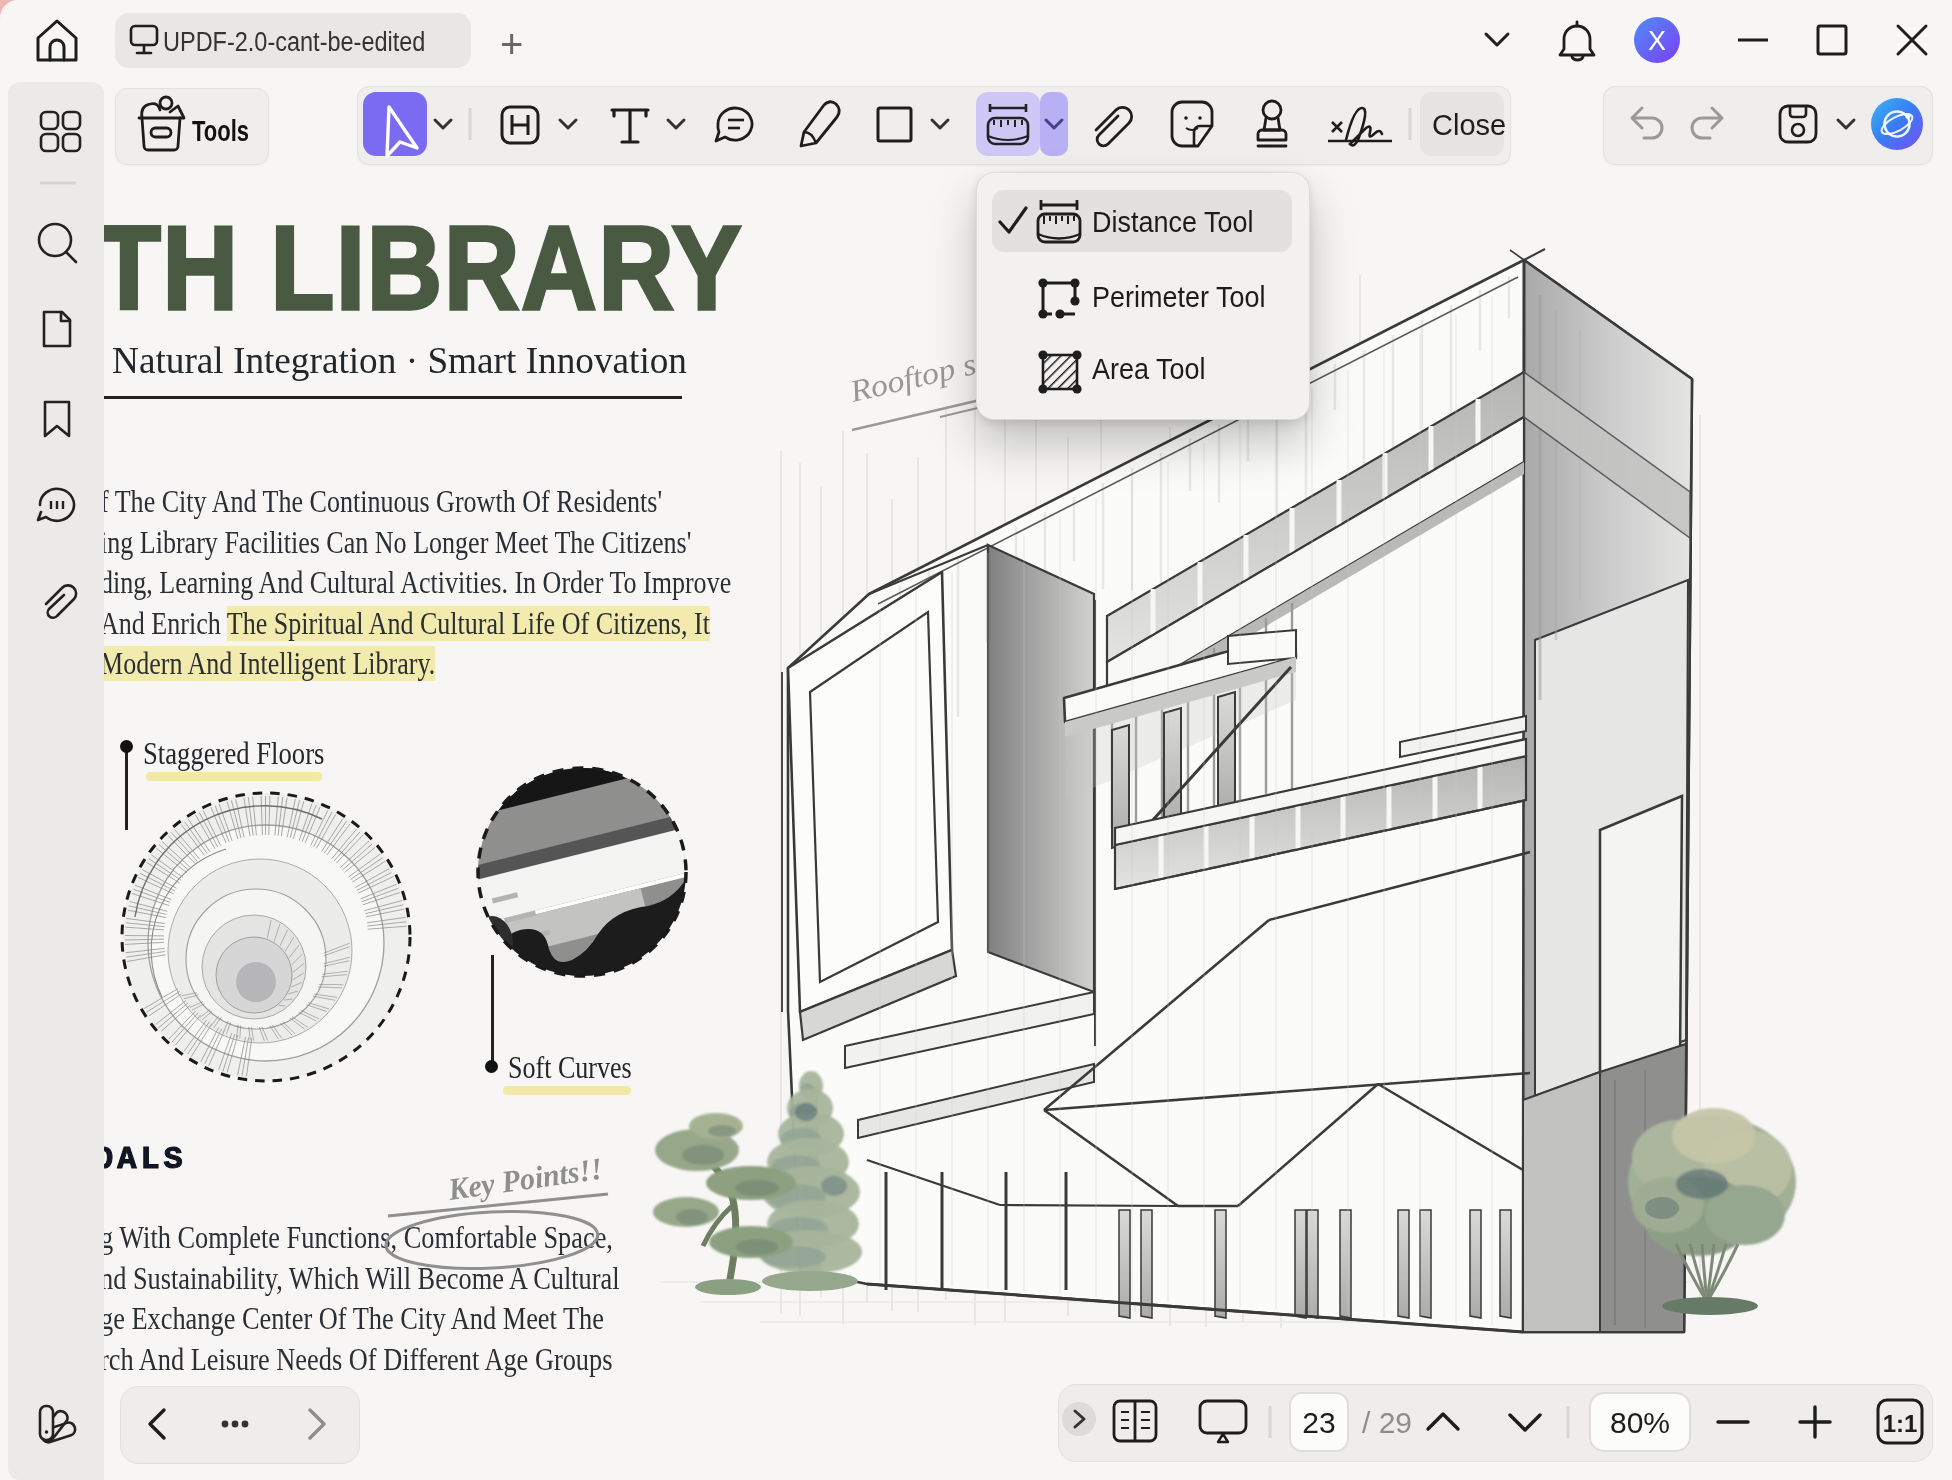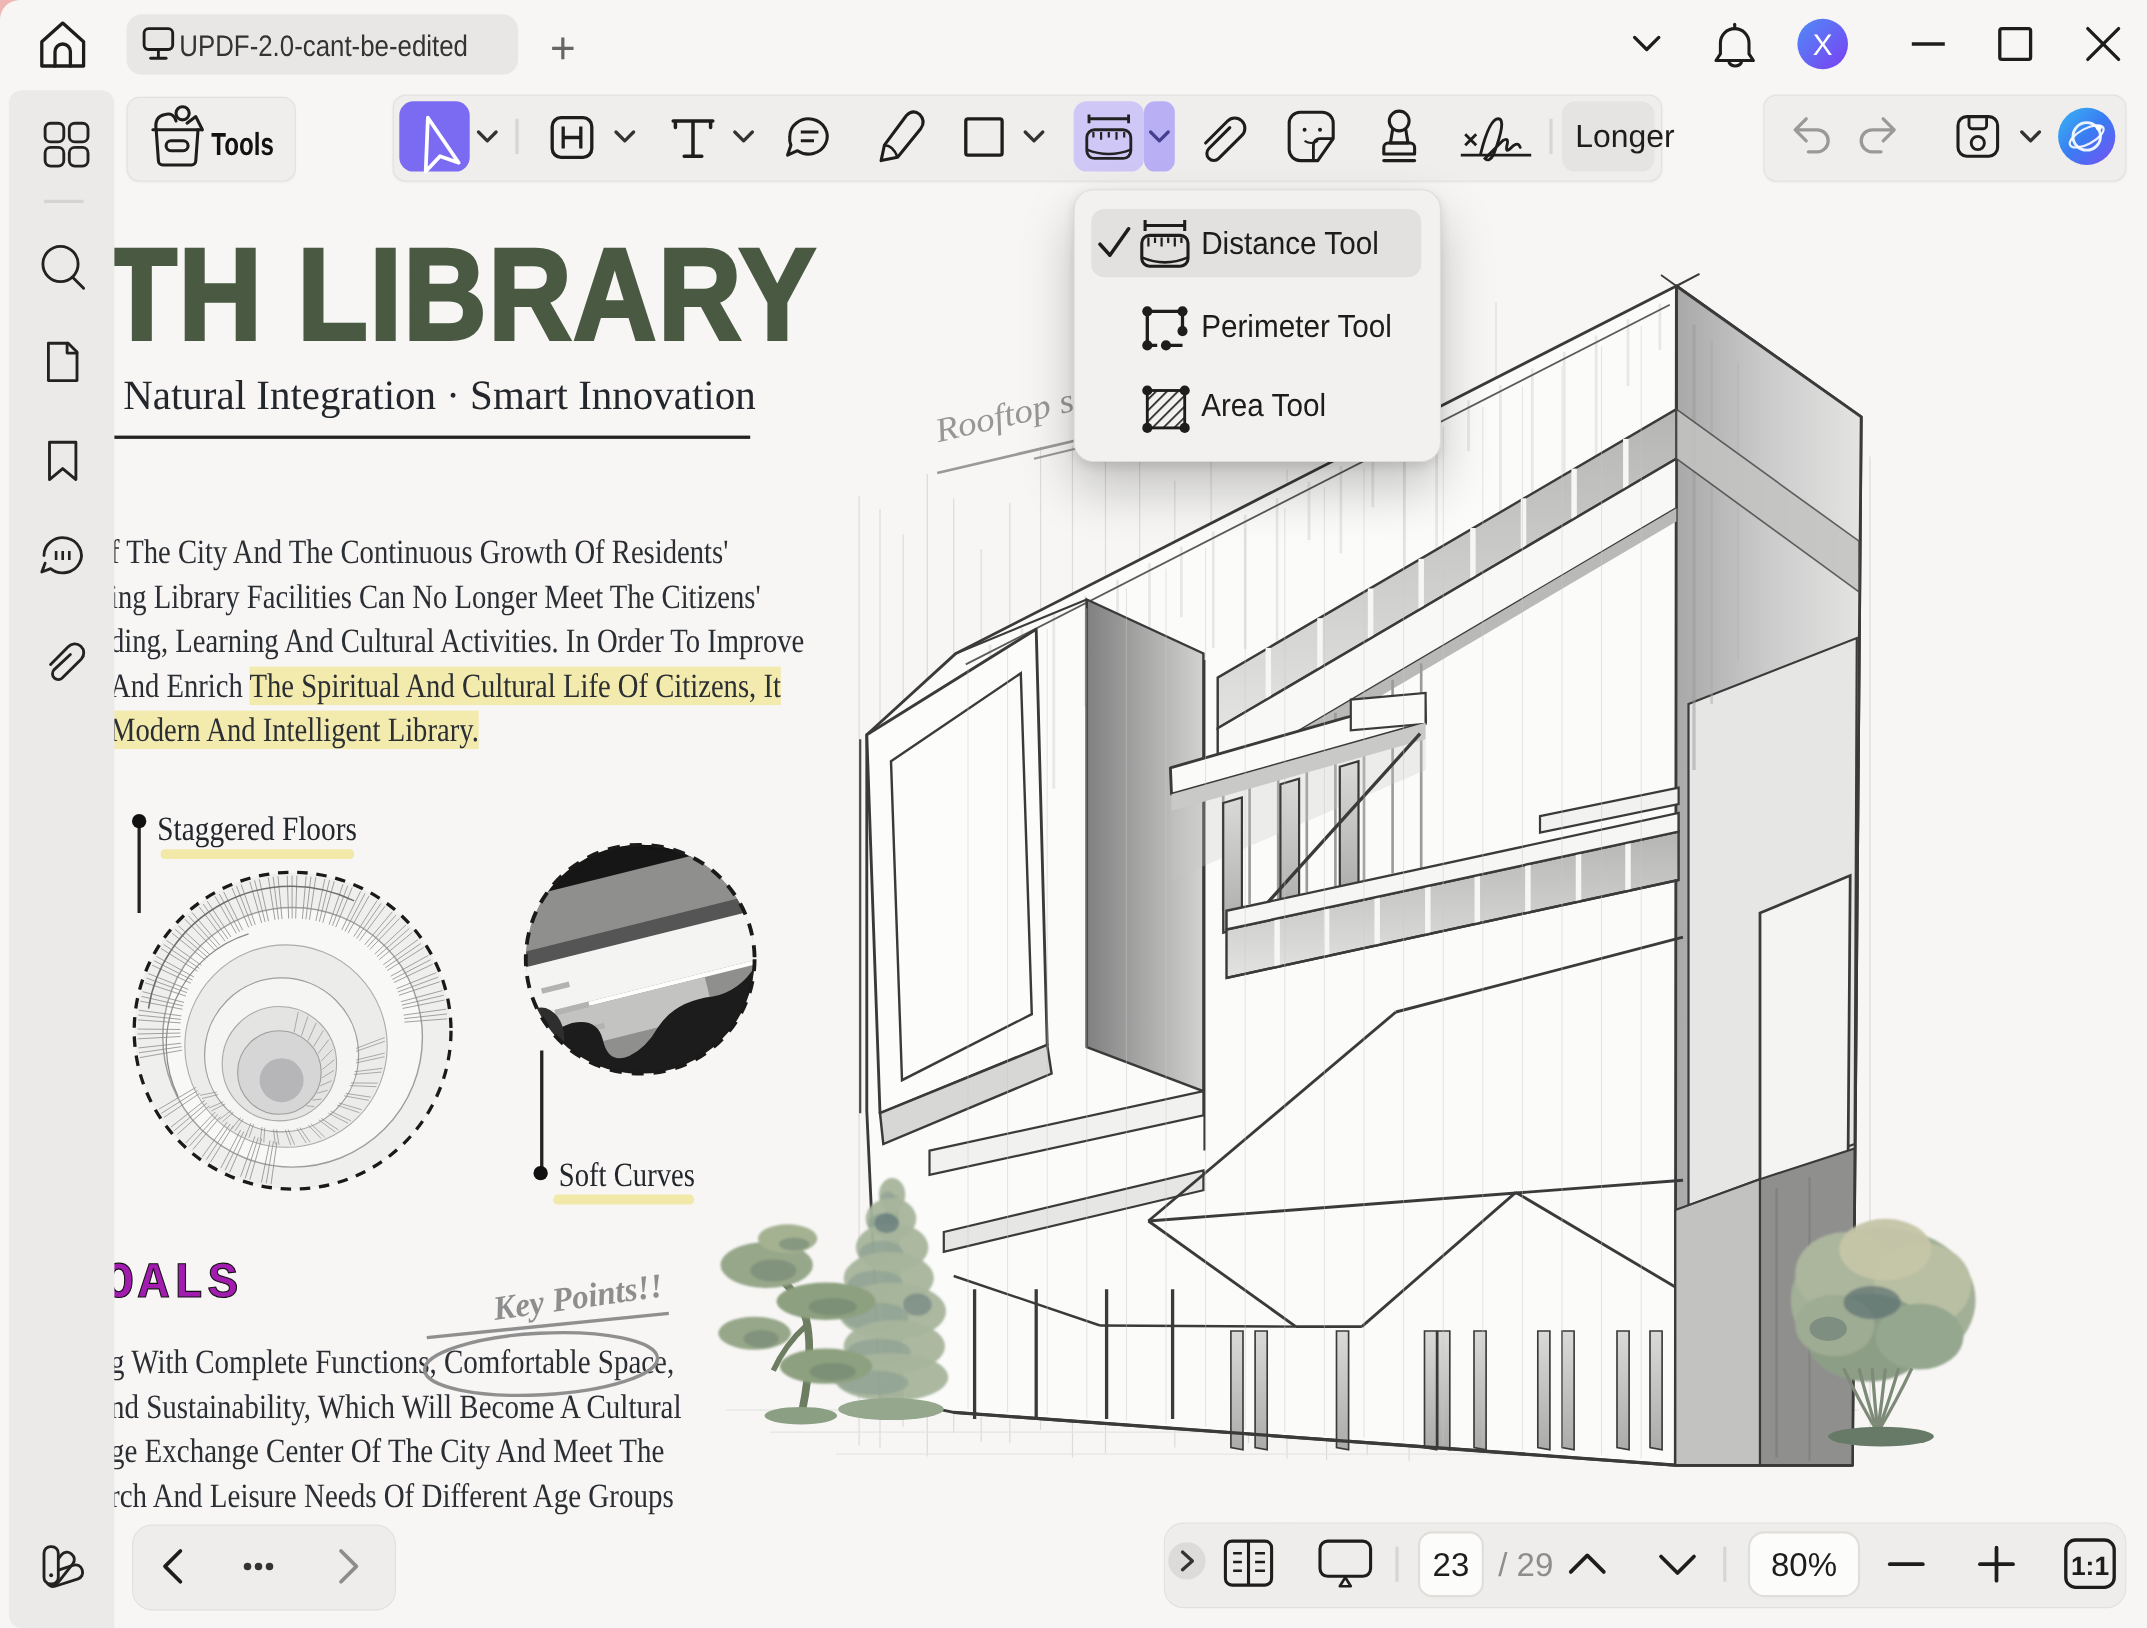--- a/index.html
+++ b/index.html
@@ -25,21 +25,21 @@
 <div class="abs serif" style="left:100px;top:606px;font-size:31px;color:#2b2e33;transform:scaleX(0.84);transform-origin:left top;white-space:nowrap;">And Enrich <span class="hl">The Spiritual And Cultural Life Of Citizens, It</span></div>
 <div class="abs serif" style="left:100px;top:646px;font-size:31px;color:#2b2e33;transform:scaleX(0.84);transform-origin:left top;white-space:nowrap;"><span class="hl">Modern And Intelligent Library.</span></div>
 <div class="abs" style="left:125px;top:745px;width:3px;height:85px;background:#222;z-index:1;"></div>
 <div class="abs" style="left:120px;top:740px;width:13px;height:13px;border-radius:50%;background:#111;z-index:1;"></div>
 <div class="abs serif" style="left:143px;top:736px;font-size:31px;color:#23262a;transform:scaleX(0.86);transform-origin:left top;white-space:nowrap;z-index:1;">Staggered Floors</div>
 <div class="abs" style="left:146px;top:772px;width:176px;height:9px;background:#f2e9a8;border-radius:4px;z-index:0;"></div>
 <div class="abs" style="left:491px;top:955px;width:3px;height:110px;background:#222;z-index:1;"></div>
 <div class="abs" style="left:485px;top:1060px;width:13px;height:13px;border-radius:50%;background:#111;z-index:1;"></div>
 <div class="abs serif" style="left:508px;top:1050px;font-size:31px;color:#23262a;transform:scaleX(0.84);transform-origin:left top;white-space:nowrap;z-index:1;">Soft Curves</div>
 <div class="abs" style="left:503px;top:1086px;width:128px;height:9px;background:#f2e9a8;border-radius:4px;z-index:0;"></div>
-<div class="abs" style="left:94px;top:1141px;font-family:'Liberation Mono',monospace;font-weight:bold;font-size:46px;color:#a21caf;-webkit-text-stroke:1px #111;letter-spacing:4px;z-index:1;">OALS</div>
+<div class="abs" style="left:94px;top:1141px;font-family:'Liberation Mono',monospace;font-weight:bold;font-size:32px;color:#0f172a;-webkit-text-stroke:1px #111;letter-spacing:4px;z-index:1;">OALS</div>
 <div class="abs serif" style="left:100px;top:1220px;font-size:31px;color:#2b2e33;transform:scaleX(0.85);transform-origin:left top;white-space:nowrap;">g With Complete Functions, Comfortable Space,</div>
 <div class="abs serif" style="left:100px;top:1261px;font-size:31px;color:#2b2e33;transform:scaleX(0.85);transform-origin:left top;white-space:nowrap;">nd Sustainability, Which Will Become A Cultural</div>
 <div class="abs serif" style="left:100px;top:1301px;font-size:31px;color:#2b2e33;transform:scaleX(0.85);transform-origin:left top;white-space:nowrap;">ge Exchange Center Of The City And Meet The</div>
 <div class="abs serif" style="left:100px;top:1342px;font-size:31px;color:#2b2e33;transform:scaleX(0.85);transform-origin:left top;white-space:nowrap;">rch And Leisure Needs Of Different Age Groups</div>
 <svg style="position:absolute;left:380px;top:1140px;z-index:1" width="320" height="140" viewBox="380 1140 320 140">
 <text x="450" y="1200" transform="rotate(-8 450 1200)" font-family="Liberation Serif" font-style="italic" font-weight="bold" font-size="31" fill="#8e8e8e" textLength="155" lengthAdjust="spacingAndGlyphs">Key Points!!</text>
 <path d="M 388 1216 L 608 1194" stroke="#8f8f8f" stroke-width="3" fill="none"></path>
 </svg>
 <svg style="position:absolute;left:370px;top:1190px;z-index:1" width="340" height="110" viewBox="370 1190 340 110">
 <ellipse cx="492" cy="1240" rx="106" ry="28" transform="rotate(-3 492 1243)" fill="none" stroke="#8f8f8f" stroke-width="3"></ellipse>
@@ -598,21 +598,21 @@
     <circle cx="1272" cy="110" r="9" stroke="#1d1d1d" stroke-width="2.8" fill="none" stroke-linecap="round" stroke-linejoin="round"></circle>
     <path d="M 1266 118 L 1264 130 L 1280 130 L 1278 118" stroke="#1d1d1d" stroke-width="2.8" fill="none" stroke-linecap="round" stroke-linejoin="round"></path>
     <path d="M 1258 140 L 1258 134 a 4 4 0 0 1 4 -4 L 1282 130 a 4 4 0 0 1 4 4 L 1286 140 Z" stroke="#1d1d1d" stroke-width="2.8" fill="none" stroke-linecap="round" stroke-linejoin="round"></path>
     <line x1="1258" y1="146" x2="1286" y2="146" stroke="#1d1d1d" stroke-width="2.8" stroke-linecap="round"></line>
     <path d="M 1332 122 L 1342 132 M 1342 122 L 1332 132" stroke="#1d1d1d" stroke-width="2.6"></path>
     <path d="M 1346 140 Q 1354 108 1362 108 Q 1370 108 1358 140 Q 1354 148 1350 144 L 1366 128 Q 1372 124 1370 132 Q 1368 140 1374 134 Q 1380 128 1382 134" stroke="#1d1d1d" stroke-width="2.6" fill="none" stroke-linecap="round"></path>
     <line x1="1328" y1="141" x2="1392" y2="141" stroke="#1d1d1d" stroke-width="2.4"></line>
     <line x1="1410" y1="108" x2="1410" y2="140" stroke="#d8d6d4" stroke-width="3"></line>
   </svg>
 <div class="abs" style="left:1420px;top:92px;width:84px;height:64px;background:#e6e4e2;border-radius:12px;z-index:21;"></div>
-<div class="abs" style="left:1432px;top:109px;font-size:29px;color:#1d1d1d;z-index:22;">Longer</div>
+<div class="abs" style="left:1432px;top:109px;font-size:29px;color:#1d1d1d;z-index:22;">Close</div>
 <div class="tbar" style="left:1603px;top:86px;width:328px;height:77px;z-index:20;"></div>
 <svg style="position:absolute;left:1603px;top:86px;z-index:21" width="328" height="77" viewBox="1603 86 328 77">
     <path d="M 1632 118 L 1642 108 M 1632 118 L 1642 128 M 1632 118 L 1652 118 a 10 10 0 0 1 0 20 L 1644 138" stroke="#9b9998" stroke-width="3" fill="none" stroke-linecap="round" stroke-linejoin="round"></path>
     <path d="M 1722 118 L 1712 108 M 1722 118 L 1712 128 M 1722 118 L 1702 118 a 10 10 0 0 0 0 20 L 1710 138" stroke="#9b9998" stroke-width="3" fill="none" stroke-linecap="round" stroke-linejoin="round"></path>
     <rect x="1780" y="106" width="36" height="36" rx="8" stroke="#1d1d1d" stroke-width="2.8" fill="none"></rect>
     <path d="M 1790 106 L 1790 114 a 3 3 0 0 0 3 3 L 1803 117 a 3 3 0 0 0 3 -3 L 1806 106" stroke="#1d1d1d" stroke-width="2.6" fill="none"></path>
     <circle cx="1798" cy="130" r="6" stroke="#1d1d1d" stroke-width="2.6" fill="none"></circle>
     <path d="M 1838 120 L 1846 128 L 1854 120" stroke="#333" stroke-width="3" fill="none" stroke-linecap="round" stroke-linejoin="round"></path>
     <defs>
       <linearGradient id="ai" x1="0" y1="0" x2="1" y2="1">

